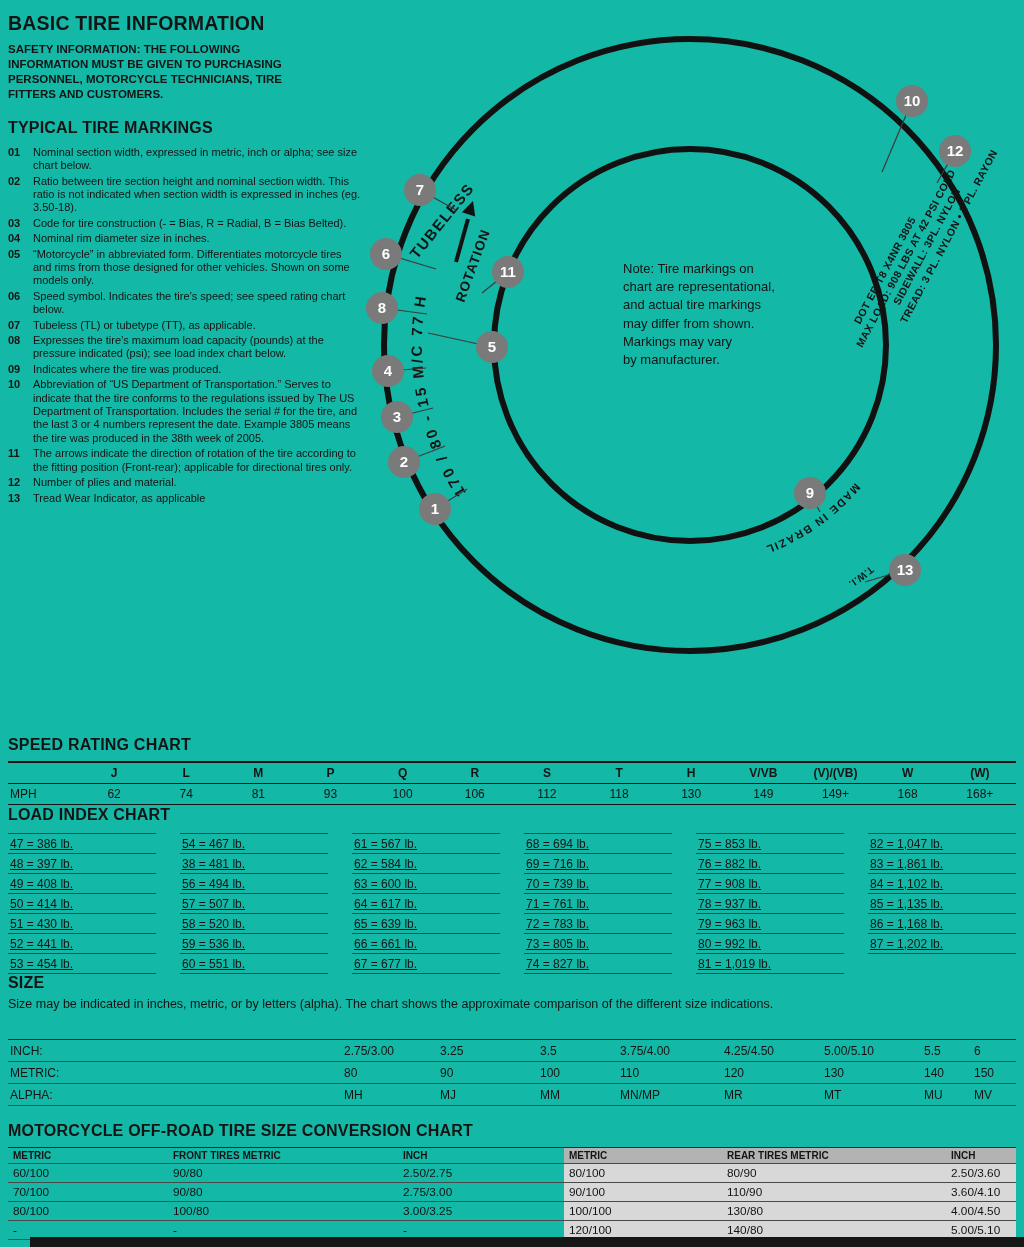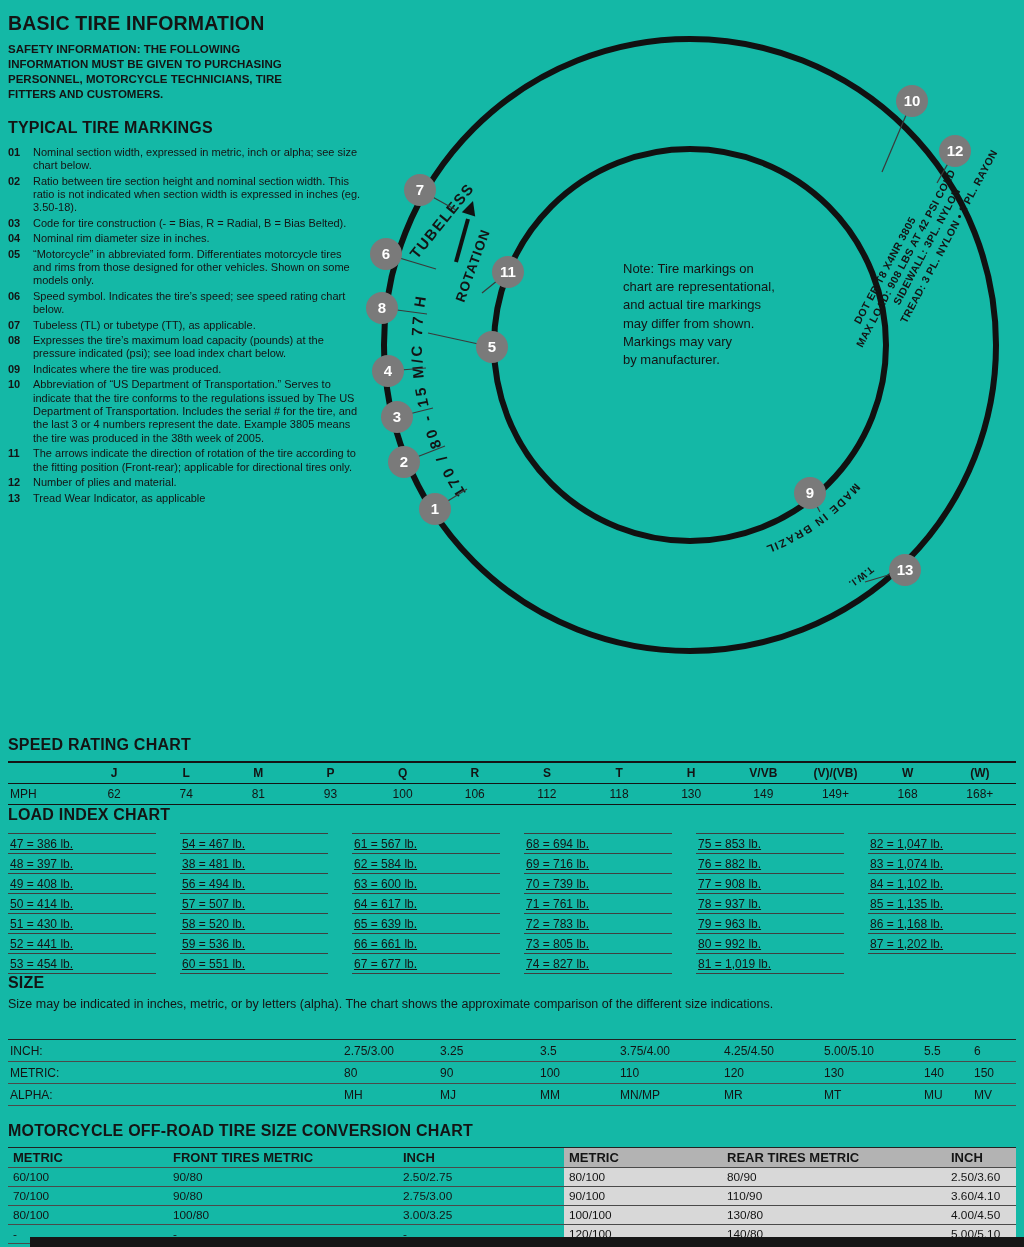--- a/index.html
+++ b/index.html
@@ -49,21 +49,21 @@
 
   .street-section { top:1016px; }
   .street-table { width:100%; table-layout:fixed; margin-top:23px; border-top:1.5px solid #222; }
   .street-table td { font-size:12px; padding:3.5px 2px; text-align:left;margin-left:28px; }
   .street-table tr { border-bottom:1.2px solid #4a4a4a; }
 
   .offroad-section { top:1122px; }
   .off-tables { display:flex; margin-top:7px; }
   .off-table { table-layout:fixed; border-top:1.5px solid #222; }
   .off-table th,.off-table td { font-size:11.8px; text-align:left; padding:2px 5px; overflow:hidden; }
-  .off-table th { font-weight:700; font-size:13px; }
+  .off-table th { font-weight:700; font-size:10px; }
   .off-table tr { border-bottom:1px solid #4a4a4a; }
   .off-table.front { width:556px; }
   .off-table.rear { width:452px; }
   .off-table.rear thead th { background:#b3b3b3; }
   .off-table.rear tbody td { background:#d8d8d8; }
 
   .bottom-bar { position:absolute; left:30px; top:1237px; width:994px; height:10px; background:#161616; }
 </style>
 </head>
 <body>
@@ -323,21 +323,21 @@
           <div class="li-cell" data-name="load-index-cell">75 = 853 lb.</div>
           <div class="li-cell" data-name="load-index-cell">76 = 882 lb.</div>
           <div class="li-cell" data-name="load-index-cell">77 = 908 lb.</div>
           <div class="li-cell" data-name="load-index-cell">78 = 937 lb.</div>
           <div class="li-cell" data-name="load-index-cell">79 = 963 lb.</div>
           <div class="li-cell" data-name="load-index-cell">80 = 992 lb.</div>
           <div class="li-cell" data-name="load-index-cell">81 = 1,019 lb.</div>
         </div>
         <div class="li-col" data-name="load-index-column">
           <div class="li-cell" data-name="load-index-cell">82 = 1,047 lb.</div>
-          <div class="li-cell" data-name="load-index-cell">83 = 1,074 lb.</div>
+          <div class="li-cell" data-name="load-index-cell">83 = 1,861 lb.</div>
           <div class="li-cell" data-name="load-index-cell">84 = 1,102 lb.</div>
           <div class="li-cell" data-name="load-index-cell">85 = 1,135 lb.</div>
           <div class="li-cell" data-name="load-index-cell">86 = 1,168 lb.</div>
           <div class="li-cell" data-name="load-index-cell">87 = 1,202 lb.</div>
         </div>
       </div>
   </div>
 
   <div class="section size-section" data-name="size-section">
     <h2 class="sec-title" data-name="size-title">SIZE</h2>

